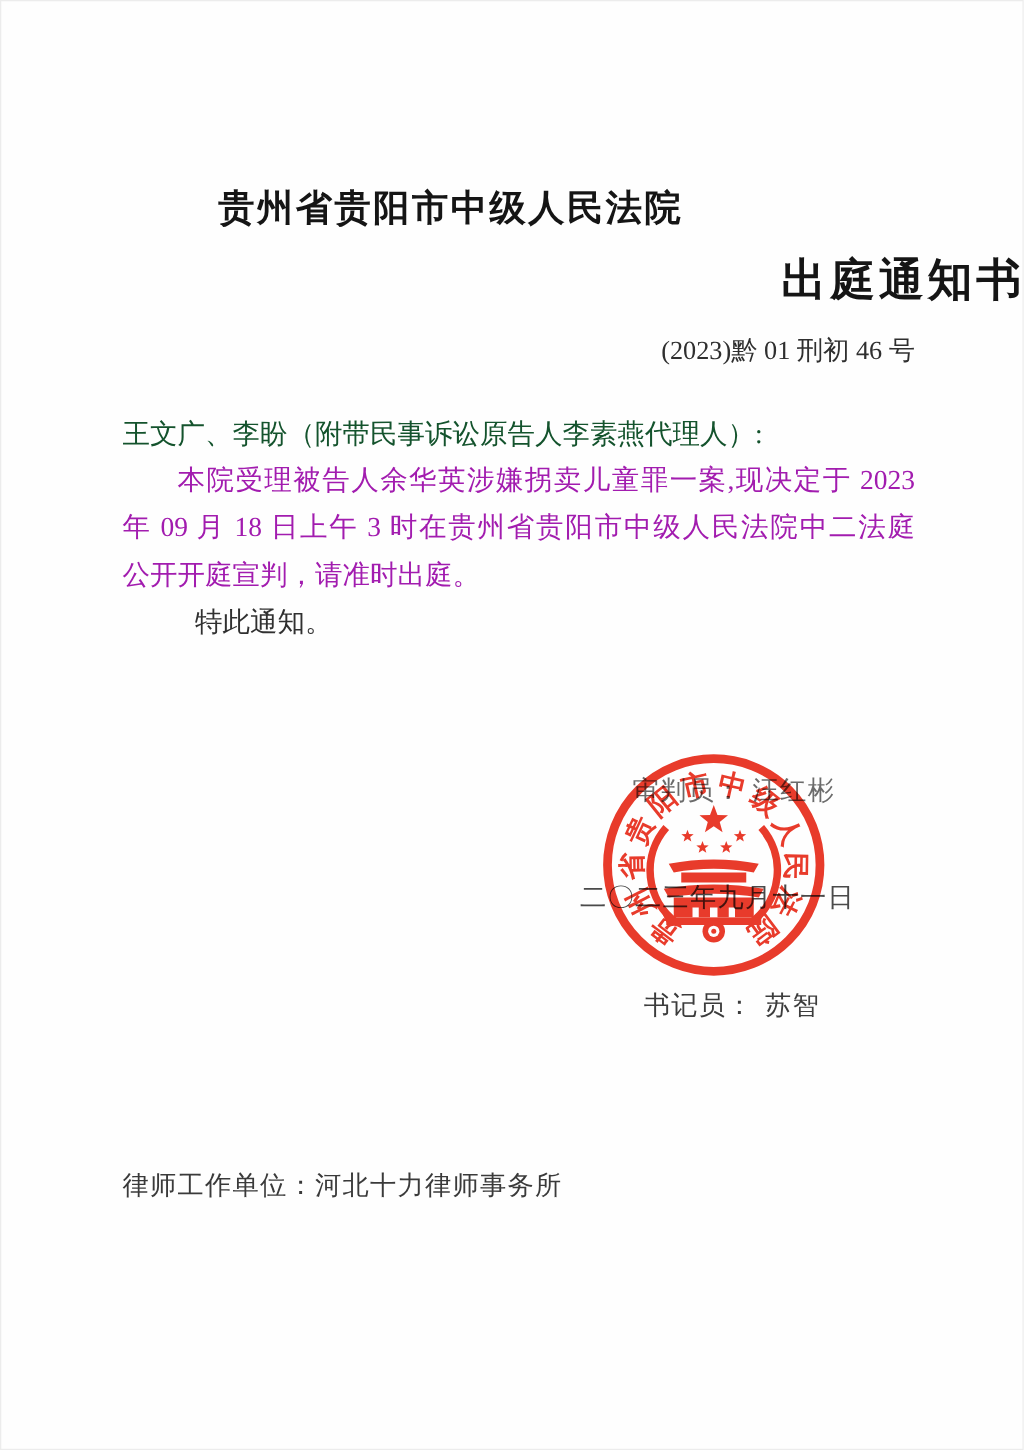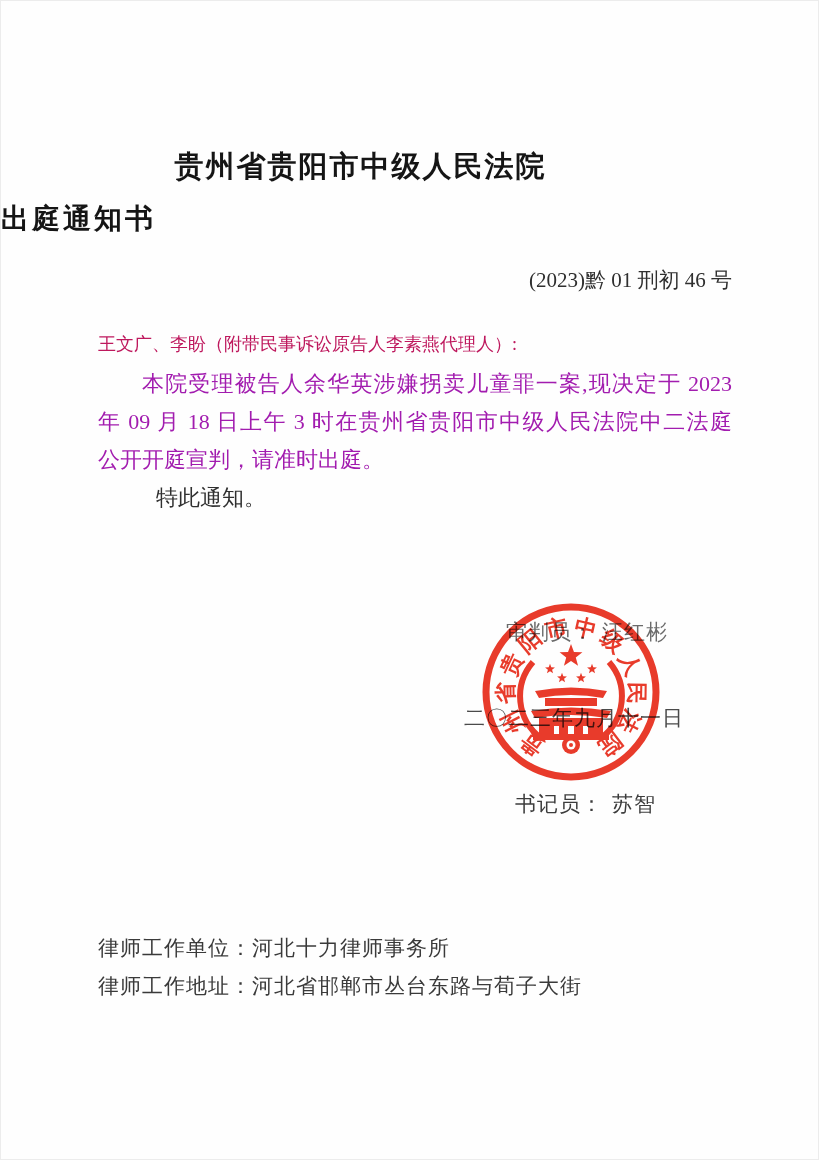--- a/index.html
+++ b/index.html
@@ -18,29 +18,29 @@
     color:#2d2d2d;
   }
   .abs{position:absolute;white-space:nowrap;}
   .court-name{
     top:146px;left:0;width:719px;
     text-align:center;
     font-size:29px;font-weight:bold;letter-spacing:2px;color:#151515;
   }
   .doc-type{
     top:199px;left:0;width:819px;
-    text-align:left;
-    font-size:28px;font-weight:bold;letter-spacing:3px;color:#151515;
+    text-align:right;
+    font-size:36px;font-weight:bold;letter-spacing:3px;color:#151515;
   }
   .case-number{
     top:265px;left:0;width:731px;
     text-align:right;
     font-size:21px;color:#2f2f2f;
   }
-  .salutation{top:331px;left:97px;font-size:18px;color:#be185d;}
+  .salutation{top:331px;left:97px;font-size:22px;color:#14532d;}
   .body-line{
     left:97px;width:634px;
     font-size:22px;color:#a21caf;
     white-space:nowrap;
   }
   .body-line.fill{text-align:justify;text-align-last:justify;white-space:normal;}
   .bl-0{top:368px;text-indent:44px;}
   .bl-1{top:406px;}
   .bl-2{top:444px;font-family:Liberation Serif, serif;}
   .closing{top:482px;left:155px;font-size:22px;color:#303030;}
@@ -89,23 +89,20 @@
 
   <div class="abs date-line">二〇二三年九月十一日</div>
 
   <div class="abs clerk-line">
     <span>书记员：</span><span class="name">苏智</span>
   </div>
 
   <div class="abs footer-line fl-0">
     <span>律师工作单位：</span><span>河北十力律师事务所</span>
   </div>
-  <div class="abs footer-line fl-1">
-    <span>律师工作地址：</span><span>河北省邯郸市丛台东路与荀子大街</span>
-  </div>
 
   <svg class="seal" viewBox="0 0 200 200" xmlns="http://www.w3.org/2000/svg" style="color: rgb(232, 48, 31);">
     <defs>
       <polygon id="star" points="0,-1 0.247,-0.34 0.951,-0.309 0.399,0.13 0.588,0.809 0,0.42 -0.588,0.809 -0.399,0.13 -0.951,-0.309 -0.247,-0.34"></polygon>
     </defs>
 
     <circle cx="100" cy="100" r="85" fill="none" stroke="currentColor" stroke-width="7"></circle>
 
     <g id="seal-ring" font-size="22" fill="currentColor" text-anchor="middle">
         <text x="100" y="42" transform="rotate(-143 100 100)">贵</text>

